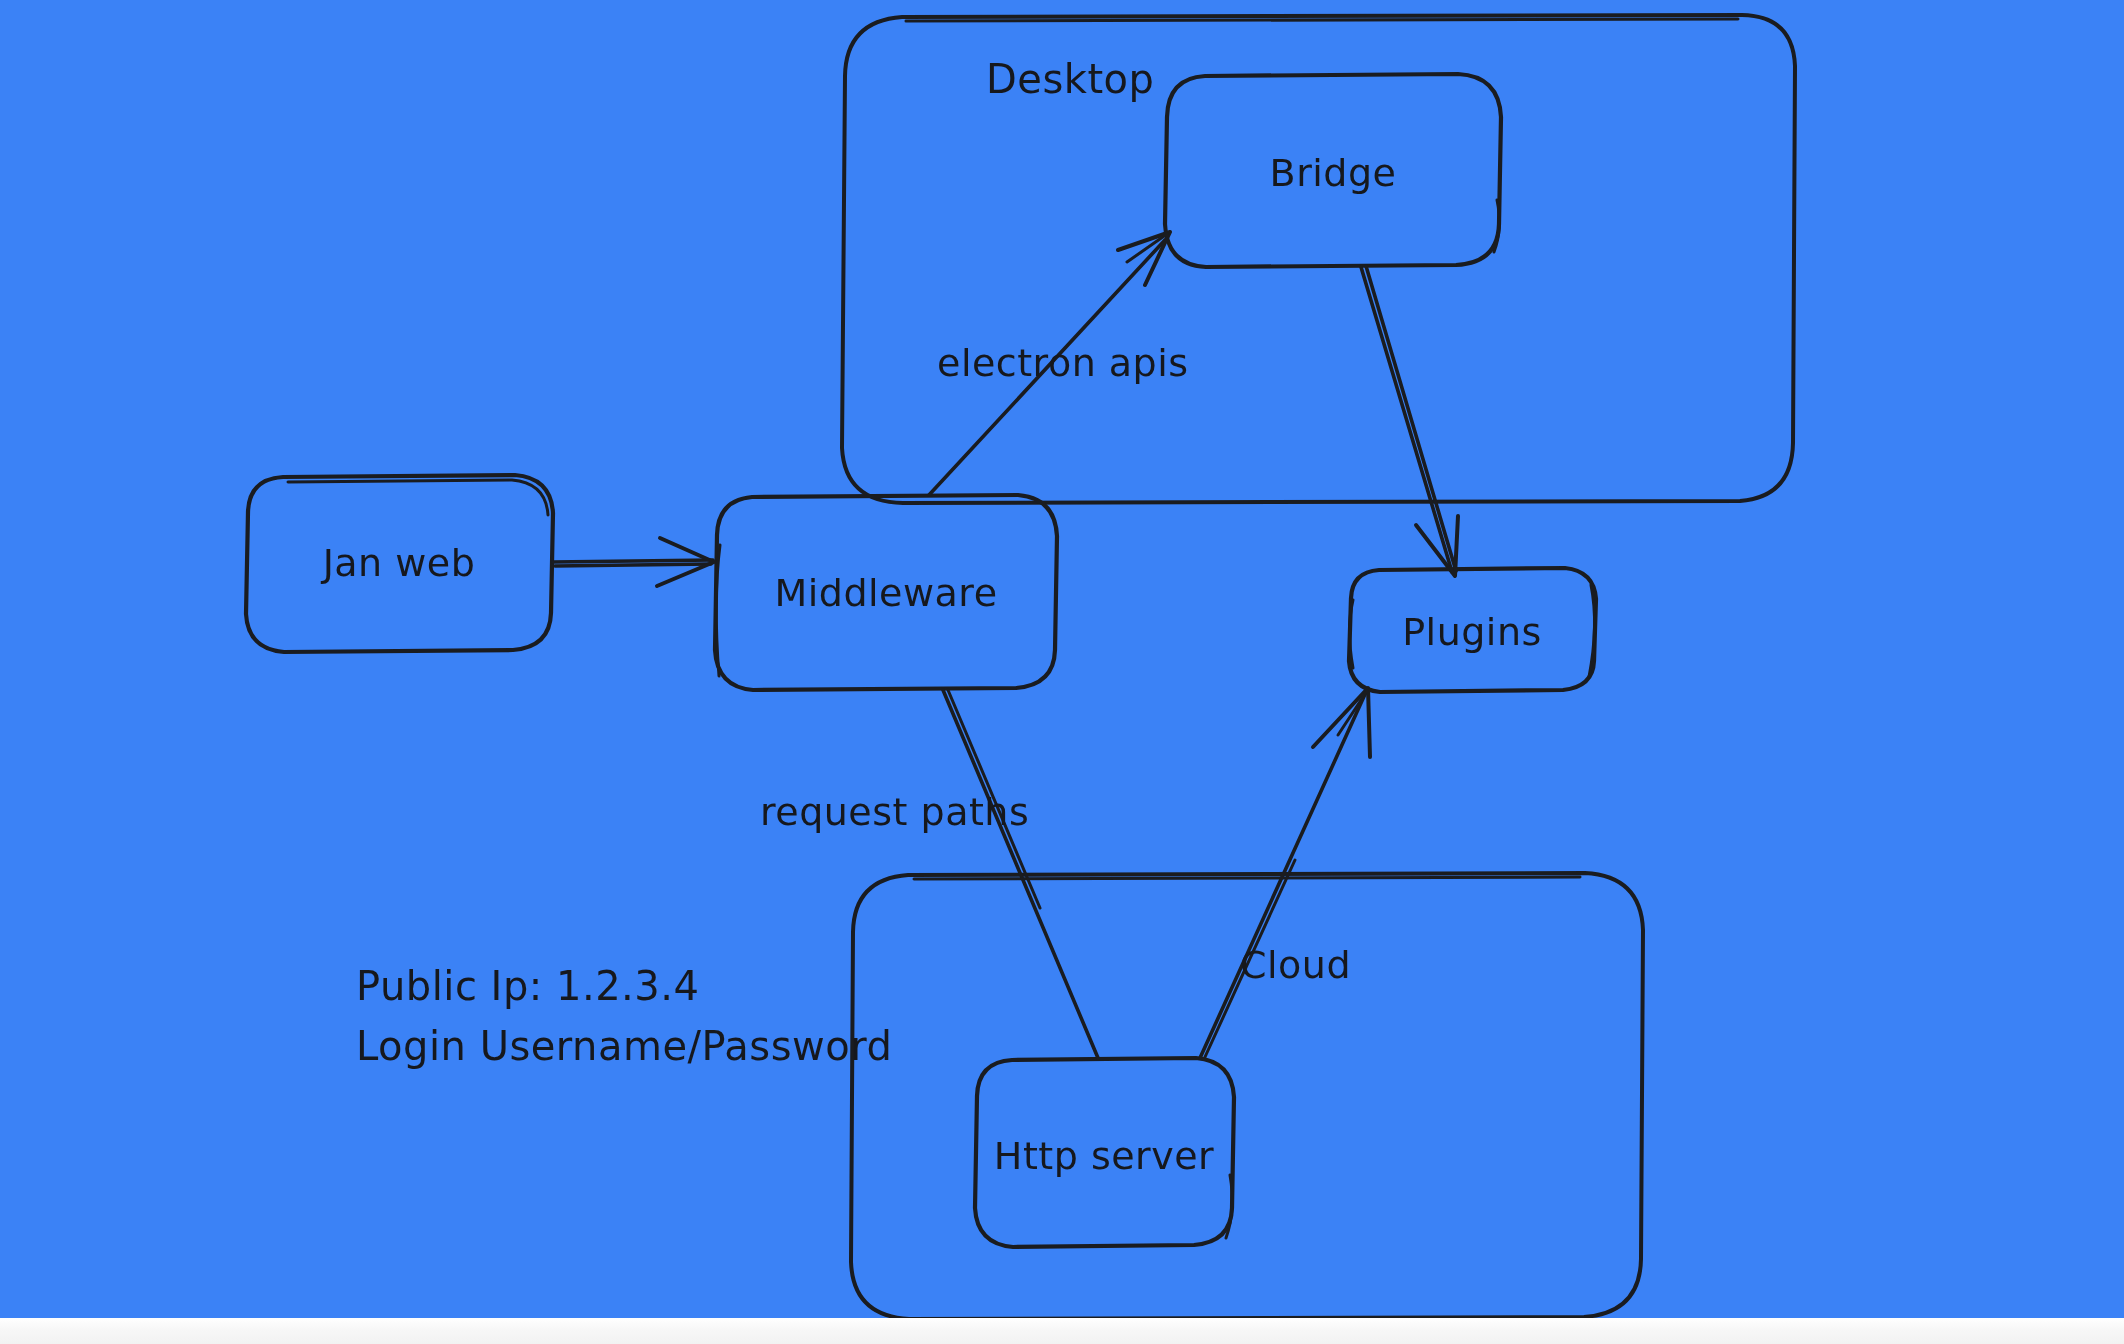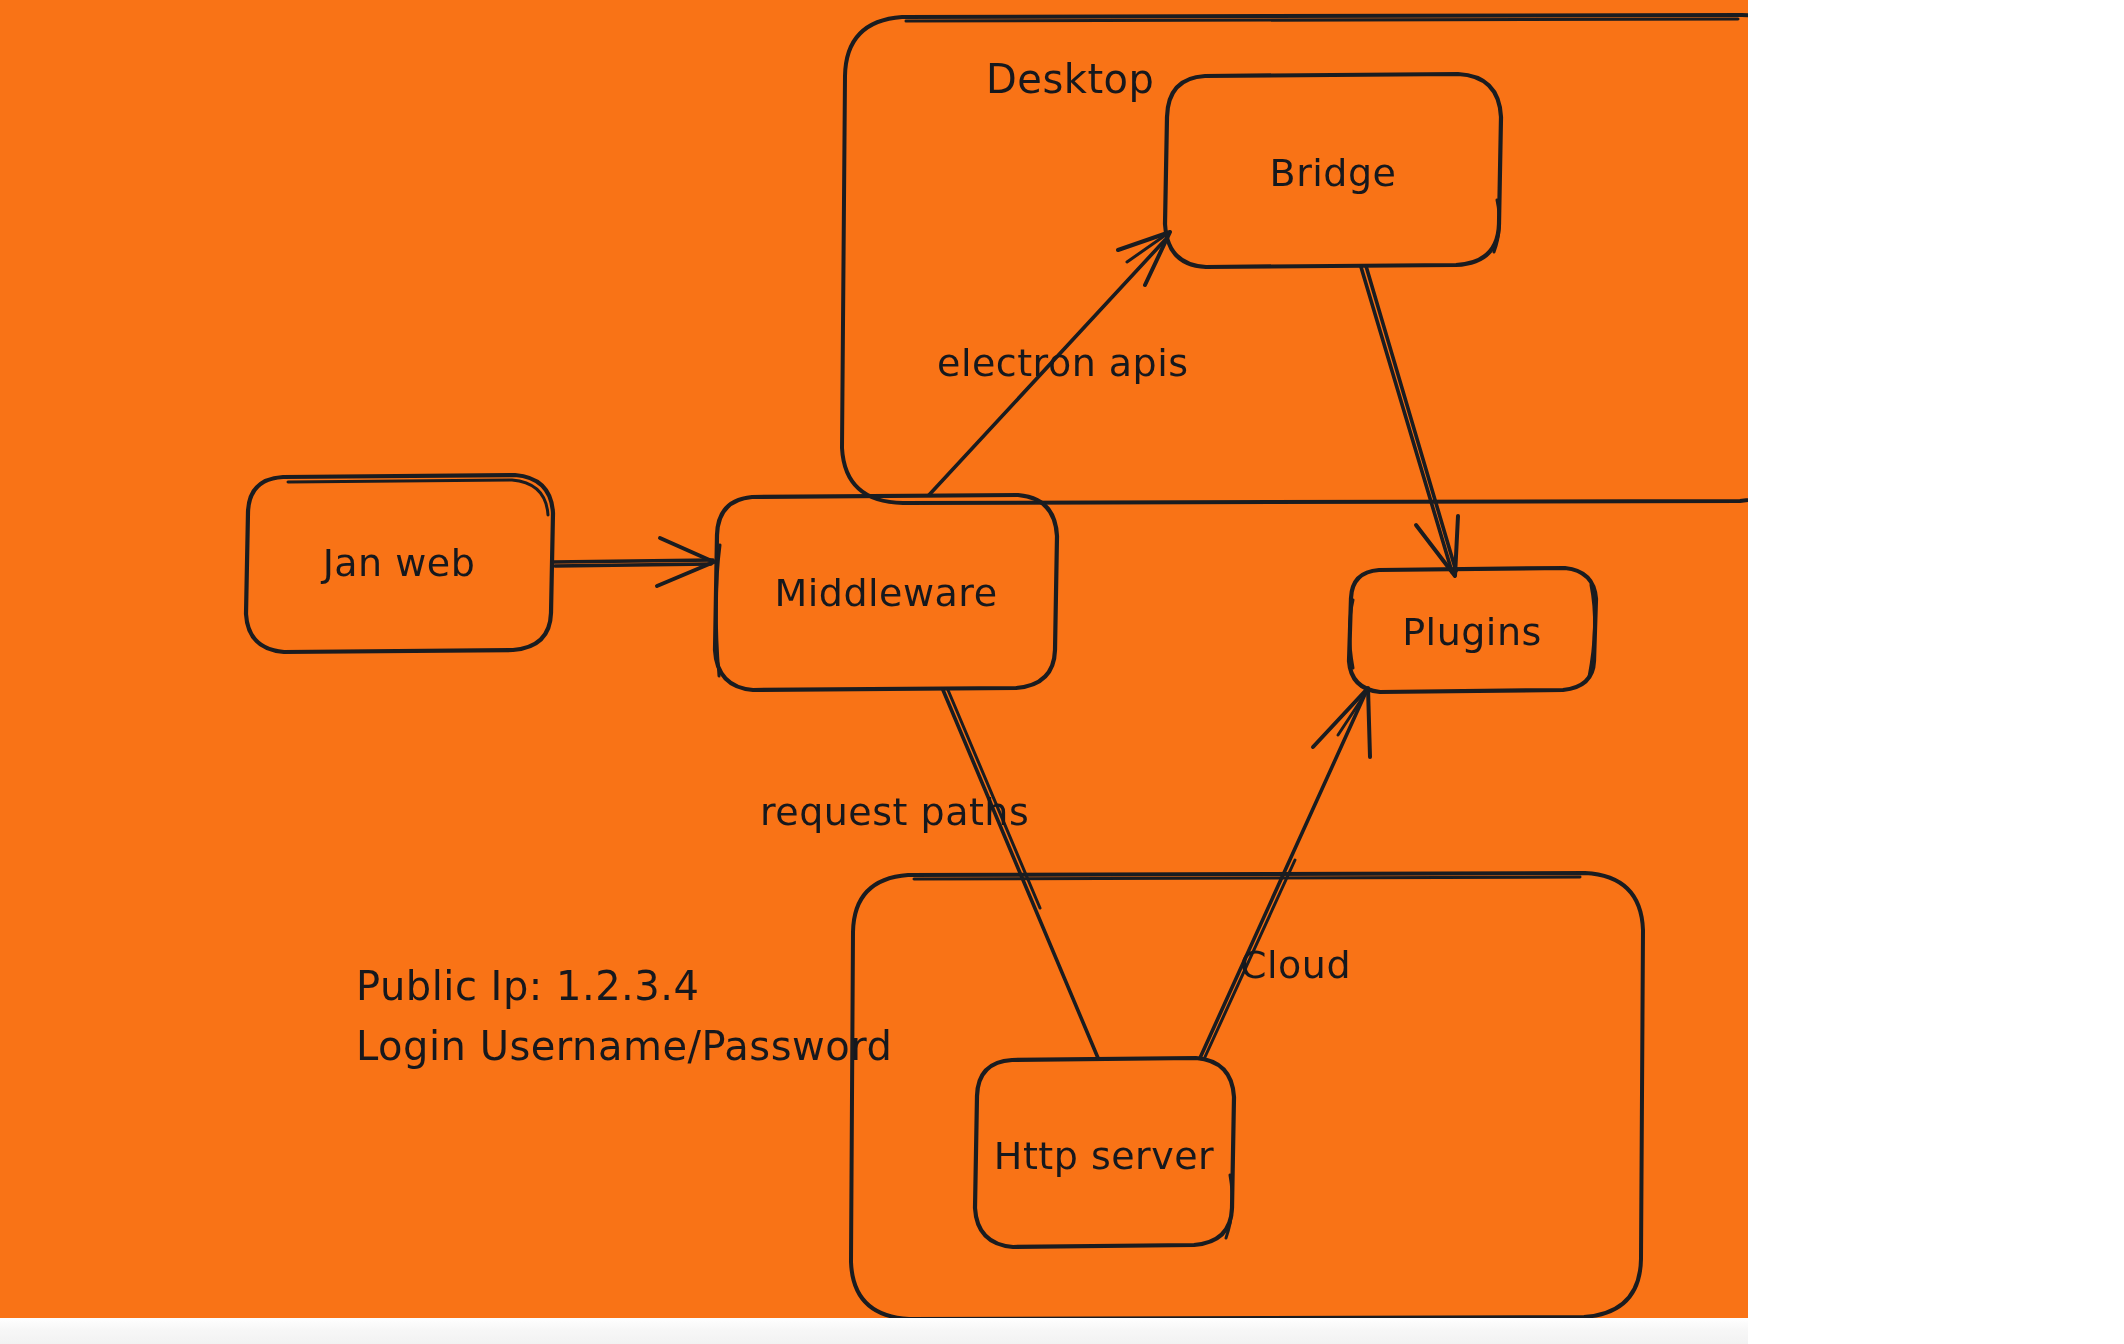--- a/index.html
+++ b/index.html
@@ -6,23 +6,23 @@
   html, body {
     margin: 0;
     padding: 0;
     background: #ffffff;
   }
   body {
     font-family: "DejaVu Sans", sans-serif;
   }
   #stage {
     position: relative;
-    width: 1748px;
+    width: 2124px;
     height: 1344px;
-    background: #f97316;
+    background: #3b82f6;
     overflow: hidden;
   }
   #board {
     position: absolute;
     inset: 0;
     width: 2124px;
     height: 1344px;
   }
   .hand-text {
     font-family: "DejaVu Sans", sans-serif;

